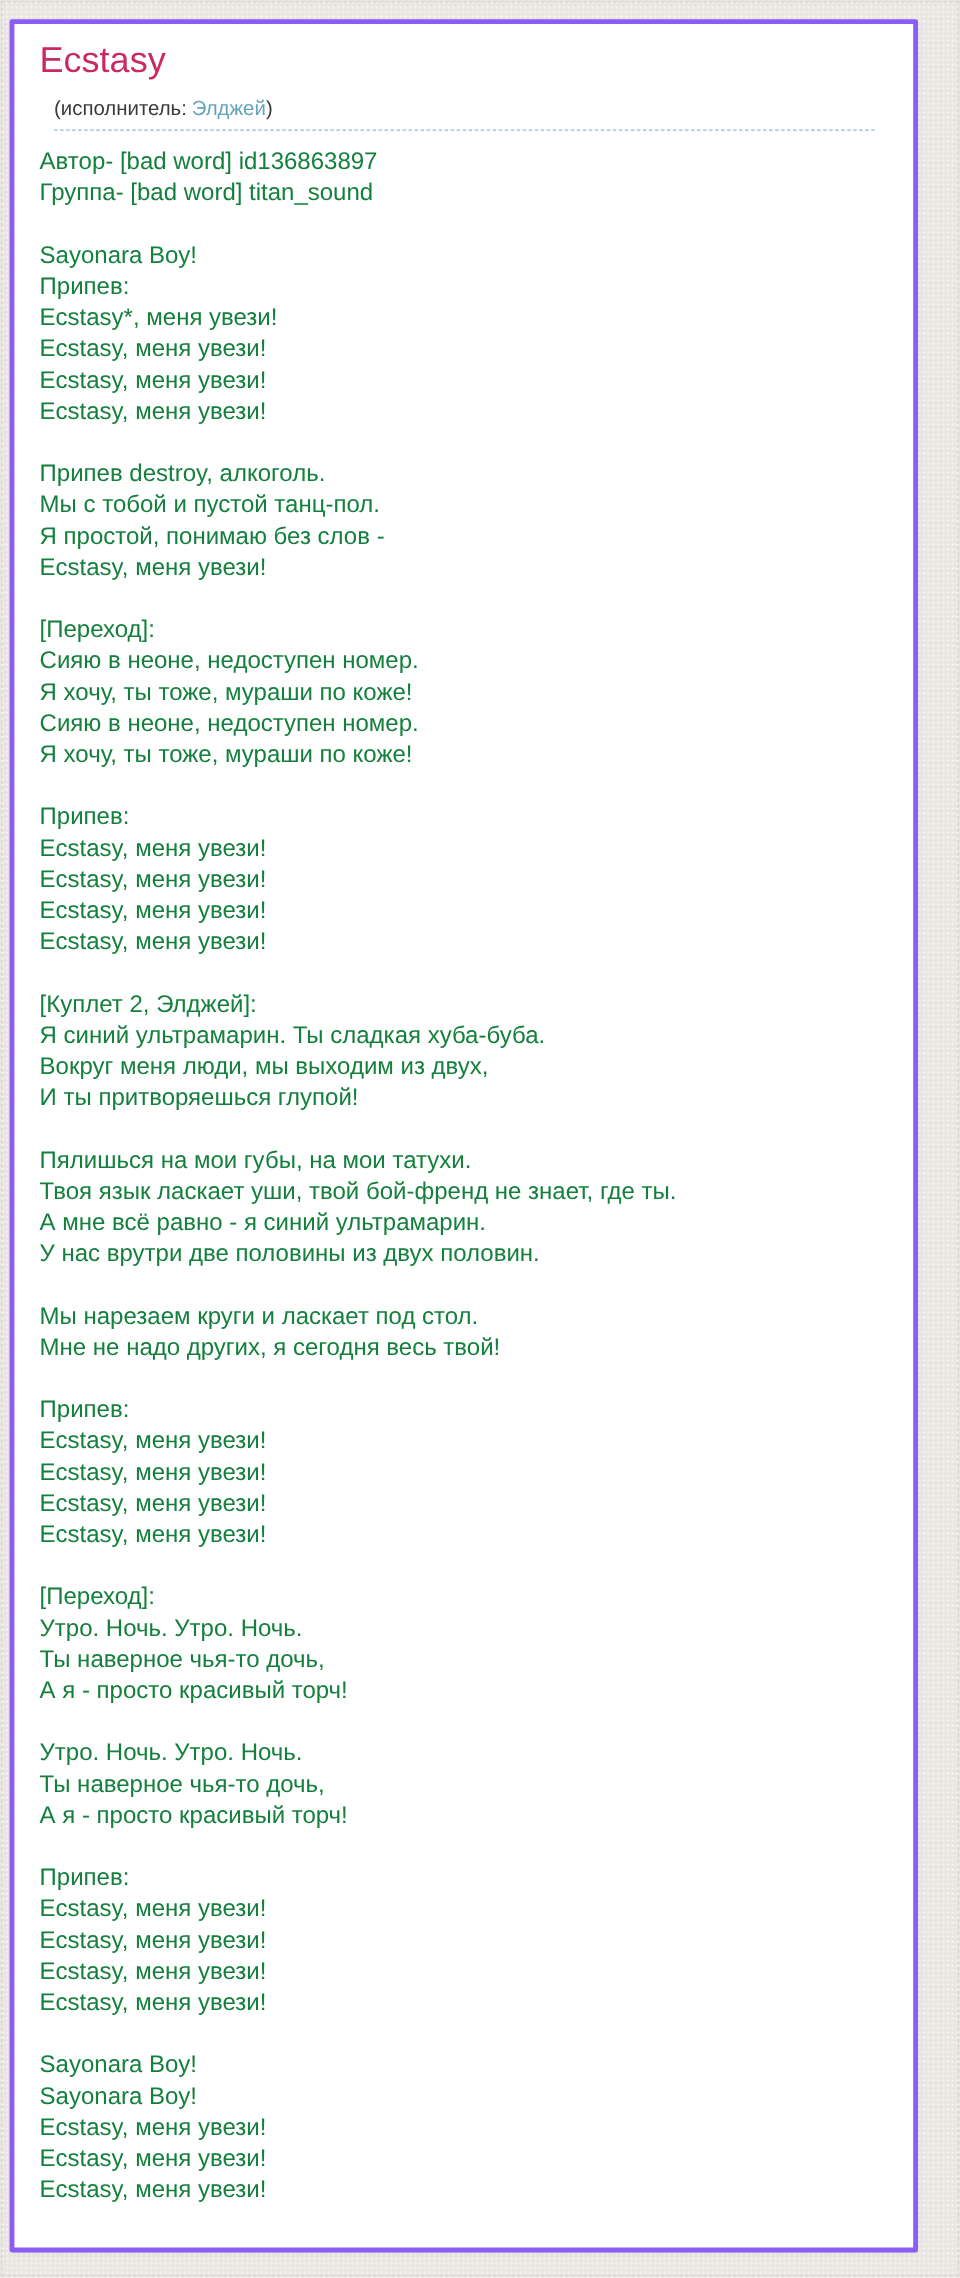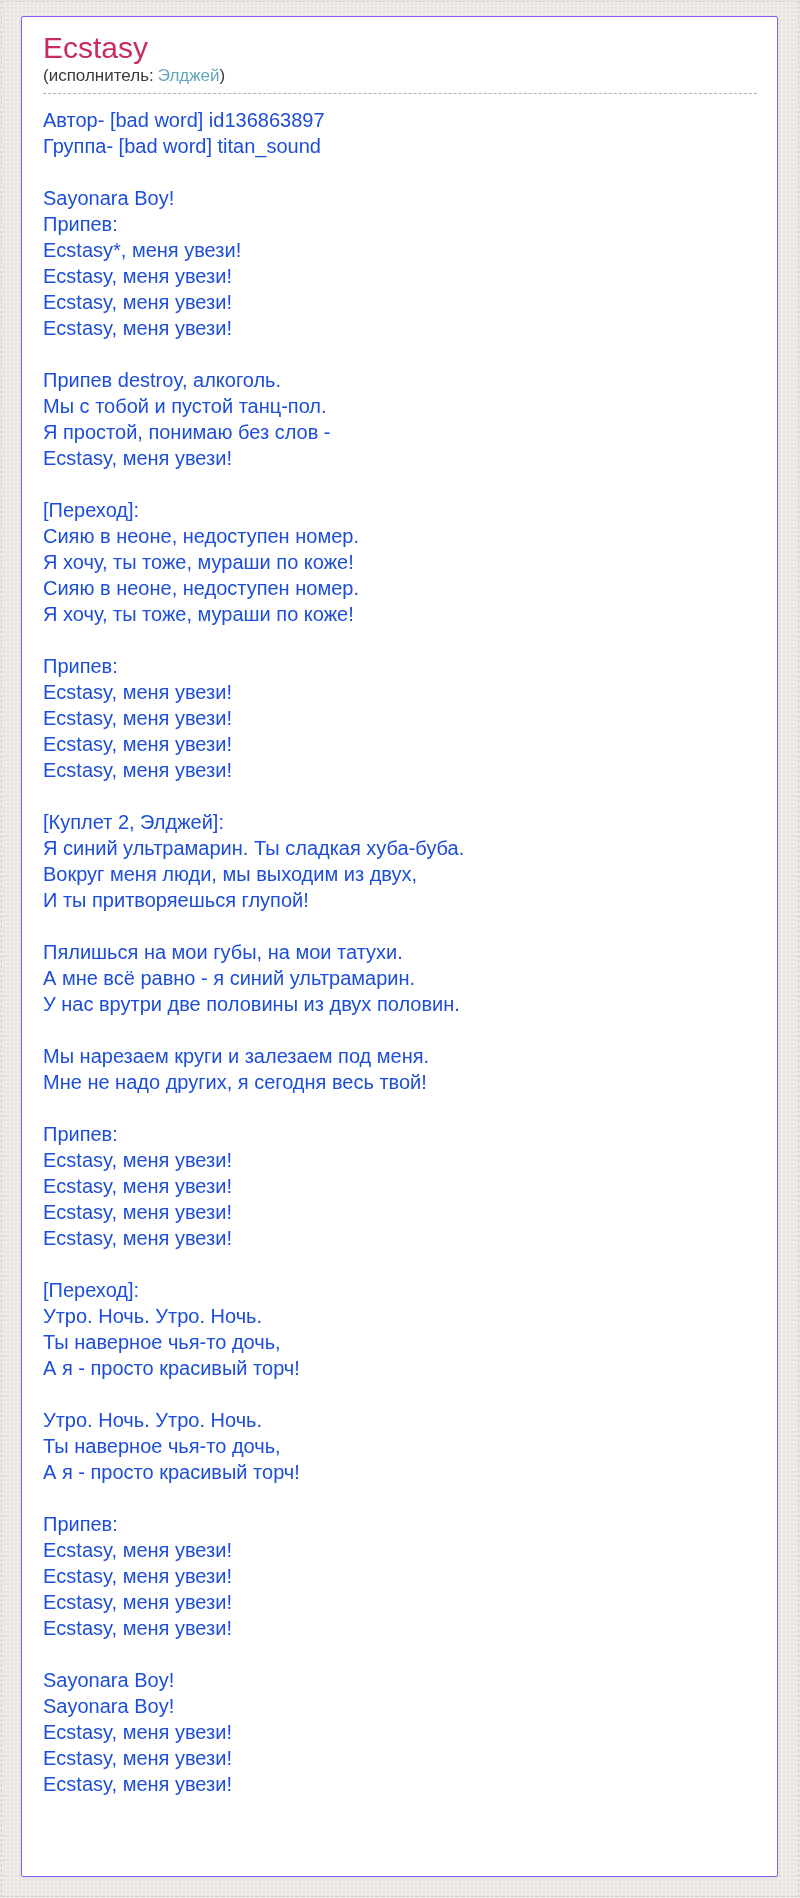--- a/index.html
+++ b/index.html
@@ -21,59 +21,59 @@
   }
   .page-edge {
     position: absolute;
     inset: 1px;
     border: 1px dashed #d4d0ca;
     pointer-events: none;
     z-index: 5;
   }
   .card {
     position: absolute;
-    left: 21px;
+    left: 8px;
     top: 16px;
     width: 757px;
     height: 1861px;
     box-sizing: border-box;
     background: #ffffff;
-    border: 1px solid #8b5cf6;
+    border: 4px solid #8b5cf6;
     border-radius: 2px;
     box-shadow: 0 1px 3px rgba(0,0,0,0.06);
     padding: 14px 20px 0 21px;
     overflow: hidden;
   }
   .song-title {
     margin: 0;
     font-size: 30px;
     line-height: 34px;
     font-weight: 400;
     color: #c92a63;
     letter-spacing: 0;
   }
   .artist-line {
-    margin: 0;
+    margin: 12px;
     font-size: 17px;
     line-height: 22px;
     color: #3a3a3a;
     padding-bottom: 6px;
     border-bottom: 1px dashed #9fb7c6;
   }
   .artist-link {
     color: #62a5ba;
     text-decoration: none;
     margin-left: 4px;
     cursor: pointer;
   }
   .lyrics {
     margin-top: 13px;
     font-size: 20px;
     line-height: 26px;
-    color: #1d4ed8;
+    color: #15803d;
   }
   .lyric-line {
     min-height: 26px;
     white-space: pre;
   }
 </style>
 </head>
 <body>
 
 <div class="page-edge"></div>
@@ -110,24 +110,25 @@
       <div class="lyric-line">Ecstasy, меня увези!</div>
       <div class="lyric-line">Ecstasy, меня увези!</div>
       <div class="lyric-line">Ecstasy, меня увези!</div>
       <div class="lyric-line"></div>
       <div class="lyric-line">[Куплет 2, Элджей]:</div>
       <div class="lyric-line">Я синий ультрамарин. Ты сладкая хуба-буба.</div>
       <div class="lyric-line">Вокруг меня люди, мы выходим из двух,</div>
       <div class="lyric-line">И ты притворяешься глупой!</div>
       <div class="lyric-line"></div>
       <div class="lyric-line">Пялишься на мои губы, на мои татухи.</div>
+      <div class="lyric-line">Твоя язык ласкает уши, твой бой-френд не знает, где ты.</div>
       <div class="lyric-line">А мне всё равно - я синий ультрамарин.</div>
       <div class="lyric-line">У нас врутри две половины из двух половин.</div>
       <div class="lyric-line"></div>
-      <div class="lyric-line">Мы нарезаем круги и залезаем под меня.</div>
+      <div class="lyric-line">Мы нарезаем круги и ласкает под стол.</div>
       <div class="lyric-line">Мне не надо других, я сегодня весь твой!</div>
       <div class="lyric-line"></div>
       <div class="lyric-line">Припев:</div>
       <div class="lyric-line">Ecstasy, меня увези!</div>
       <div class="lyric-line">Ecstasy, меня увези!</div>
       <div class="lyric-line">Ecstasy, меня увези!</div>
       <div class="lyric-line">Ecstasy, меня увези!</div>
       <div class="lyric-line"></div>
       <div class="lyric-line">[Переход]:</div>
       <div class="lyric-line">Утро. Ночь. Утро. Ночь.</div>

